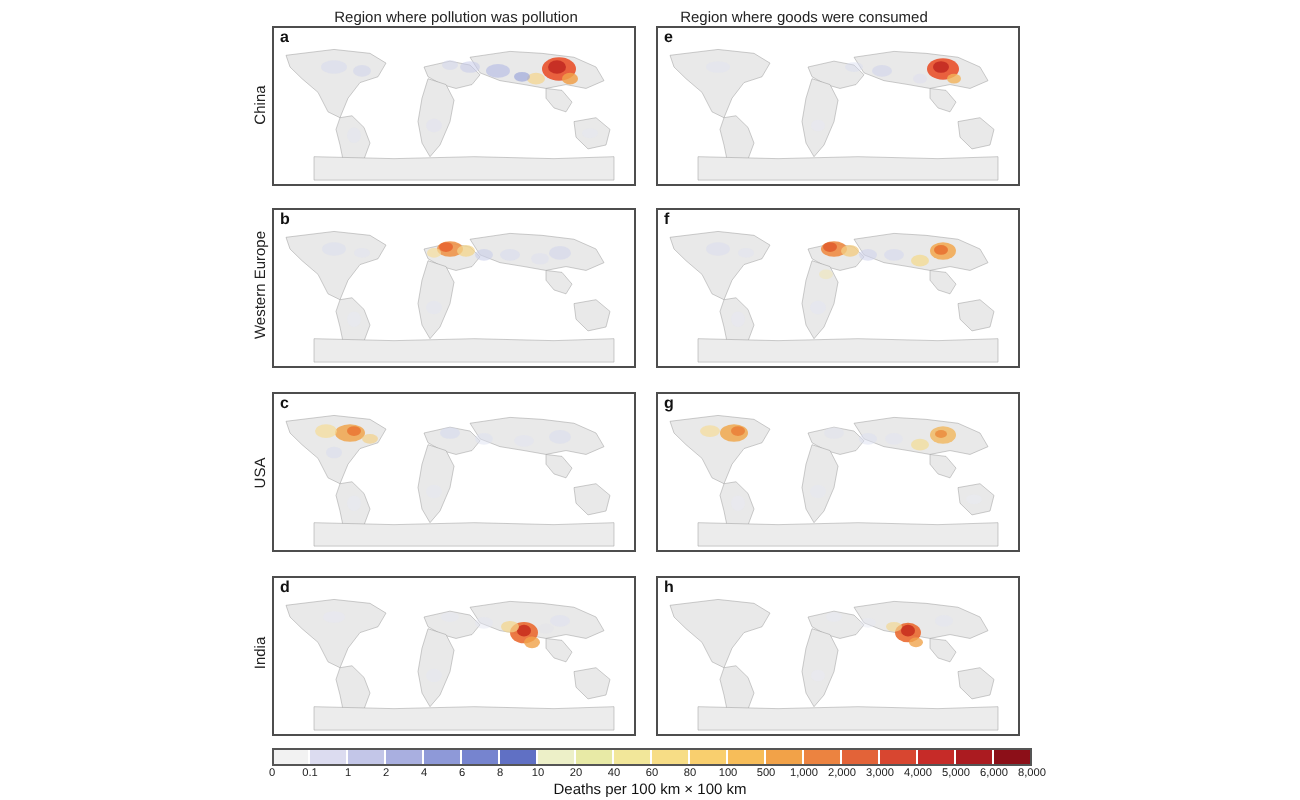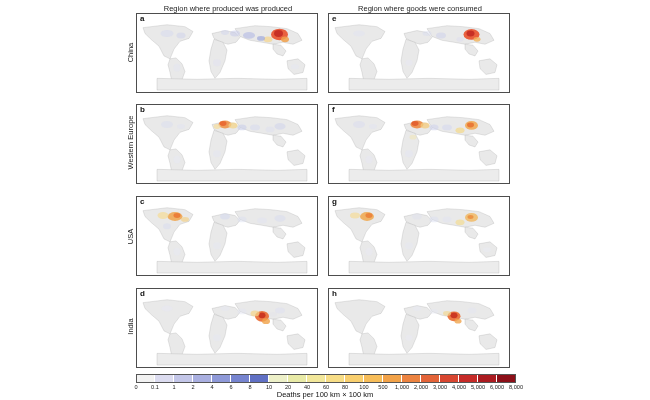--- a/index.html
+++ b/index.html
@@ -67,22 +67,22 @@
     color:#111;
     text-align:center;
     width:100%;
   }
 </style>
 </head>
 <body>
 
 <div id="figure">
 
-  <div class="col-header" style="left:138px;top:4px;width:180px;">Region where produced was produced</div>
-  <div class="col-header" style="left:330px;top:4px;width:180px;">Region where goods were consumed</div>
+  <div class="col-header" style="left:138px;top:4px;width:180px;">Region where pollution was pollution</div>
+  <div class="col-header" style="left:312px;top:4px;width:180px;">Region where goods were consumed</div>
 
   <div class="row-label" style="left:100px;top:48px;width:60px;transform:rotate(-90deg);">China</div>
   <div class="row-label" style="left:100px;top:138px;width:60px;transform:rotate(-90deg);">Western Europe</div>
   <div class="row-label" style="left:100px;top:232px;width:60px;transform:rotate(-90deg);">USA</div>
   <div class="row-label" style="left:100px;top:322px;width:60px;transform:rotate(-90deg);">India</div>
 
   <div class="panel" style="left:136px;top:13px;width:182px;height:80px;">
     <span class="panel-letter">a</span>
     <div class="mapwrap">
       <svg viewBox="0 0 360 160" preserveAspectRatio="none">

